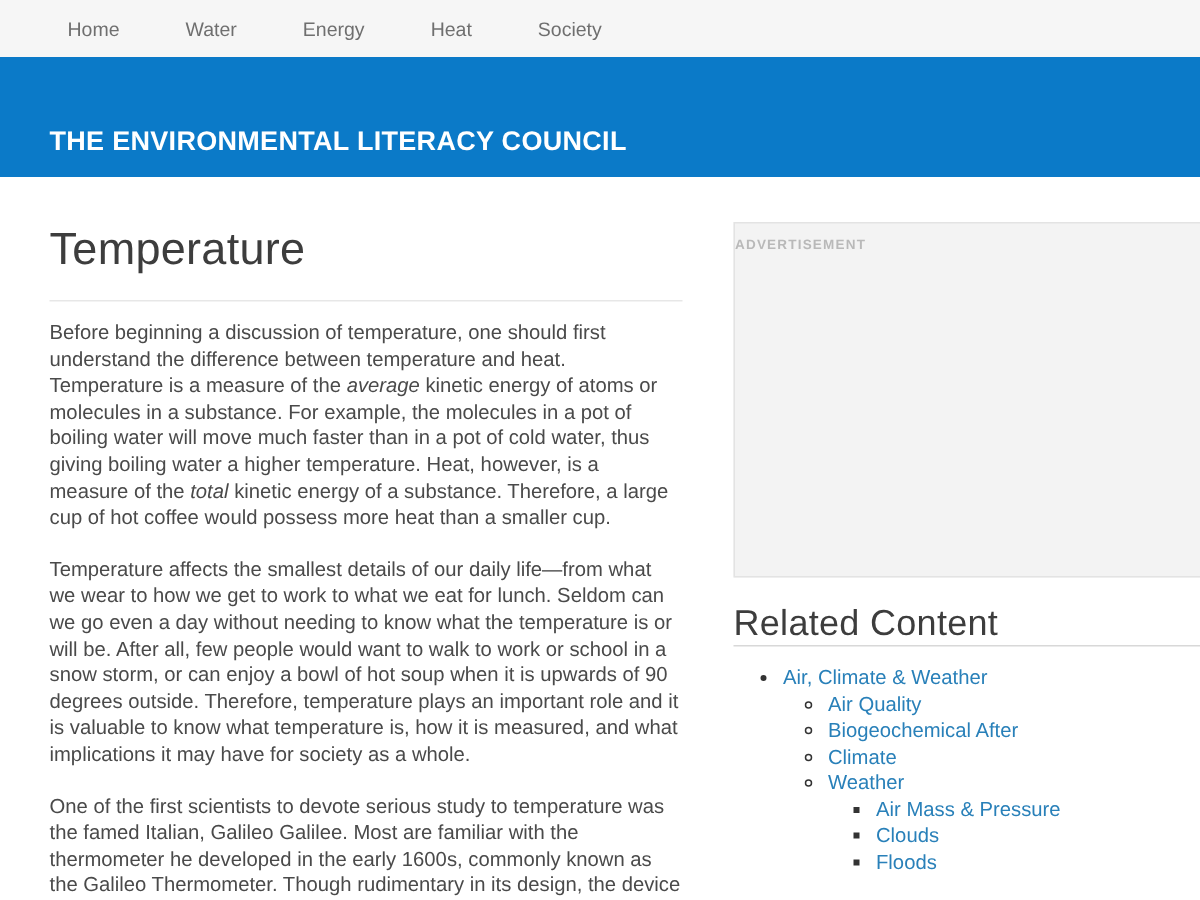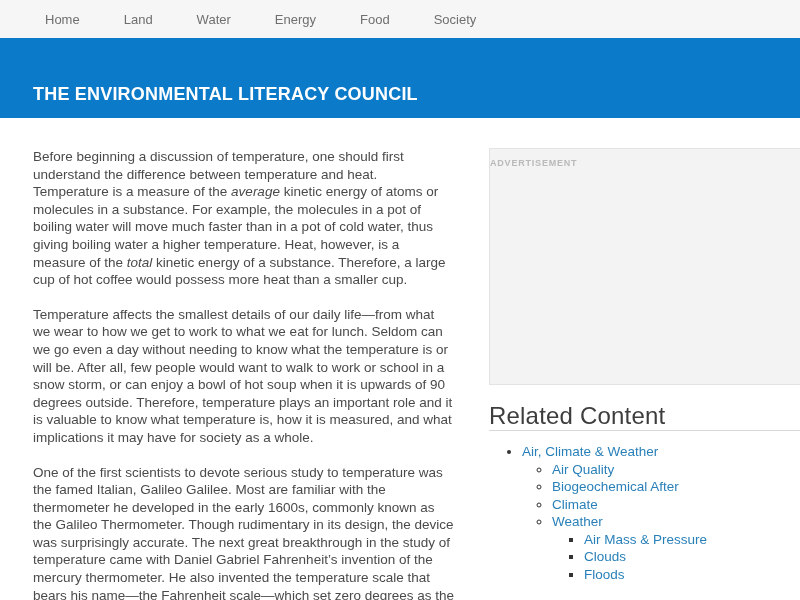--- a/index.html
+++ b/index.html
@@ -76,34 +76,34 @@
   ul.related ul ul{list-style:square;padding-left:32px;}
   ul.related a{
     color:var(--link-blue);text-decoration:none;cursor:pointer;
   }
 </style>
 </head>
 <body>
 
 <nav class="topnav">
   <div class="nav-item">Home</div>
-  <div class="nav-item">Land</div>
   <div class="nav-item">Water</div>
   <div class="nav-item">Energy</div>
-  <div class="nav-item">Food</div>
+  <div class="nav-item">Heat</div>
   <div class="nav-item">Society</div>
 </nav>
 
 <header class="site-header">
   <h1 class="site-title">THE ENVIRONMENTAL LITERACY COUNCIL</h1>
 </header>
 
 <div class="content">
 
   <main class="main-col">
+    <h1 class="page-title">Temperature</h1>
     <p><span>Before beginning a discussion of temperature, one should first understand the difference between temperature and heat. Temperature is a measure of the </span><em>average</em><span> kinetic energy of atoms or molecules in a substance. For example, the molecules in a pot of boiling water will move much faster than in a pot of cold water, thus giving boiling water a higher temperature. Heat, however, is a measure of the </span><em>total</em><span> kinetic energy of a substance. Therefore, a large cup of hot coffee would possess more heat than a smaller cup.</span></p>
     <p>Temperature affects the smallest details of our daily life—from what we wear to how we get to work to what we eat for lunch. Seldom can we go even a day without needing to know what the temperature is or will be. After all, few people would want to walk to work or school in a snow storm, or can enjoy a bowl of hot soup when it is upwards of 90 degrees outside. Therefore, temperature plays an important role and it is valuable to know what temperature is, how it is measured, and what implications it may have for society as a whole.</p>
     <p>One of the first scientists to devote serious study to temperature was the famed Italian, Galileo Galilee. Most are familiar with the thermometer he developed in the early 1600s, commonly known as the Galileo Thermometer. Though rudimentary in its design, the device was surprisingly accurate. The next great breakthrough in the study of temperature came with Daniel Gabriel Fahrenheit’s invention of the mercury thermometer. He also invented the temperature scale that bears his name—the Fahrenheit scale—which set zero degrees as the coldest</p>
   </main>
 
   <aside class="sidebar">
     <div class="ad-box">
       <div class="ad-label">ADVERTISEMENT</div>
     </div>
 

